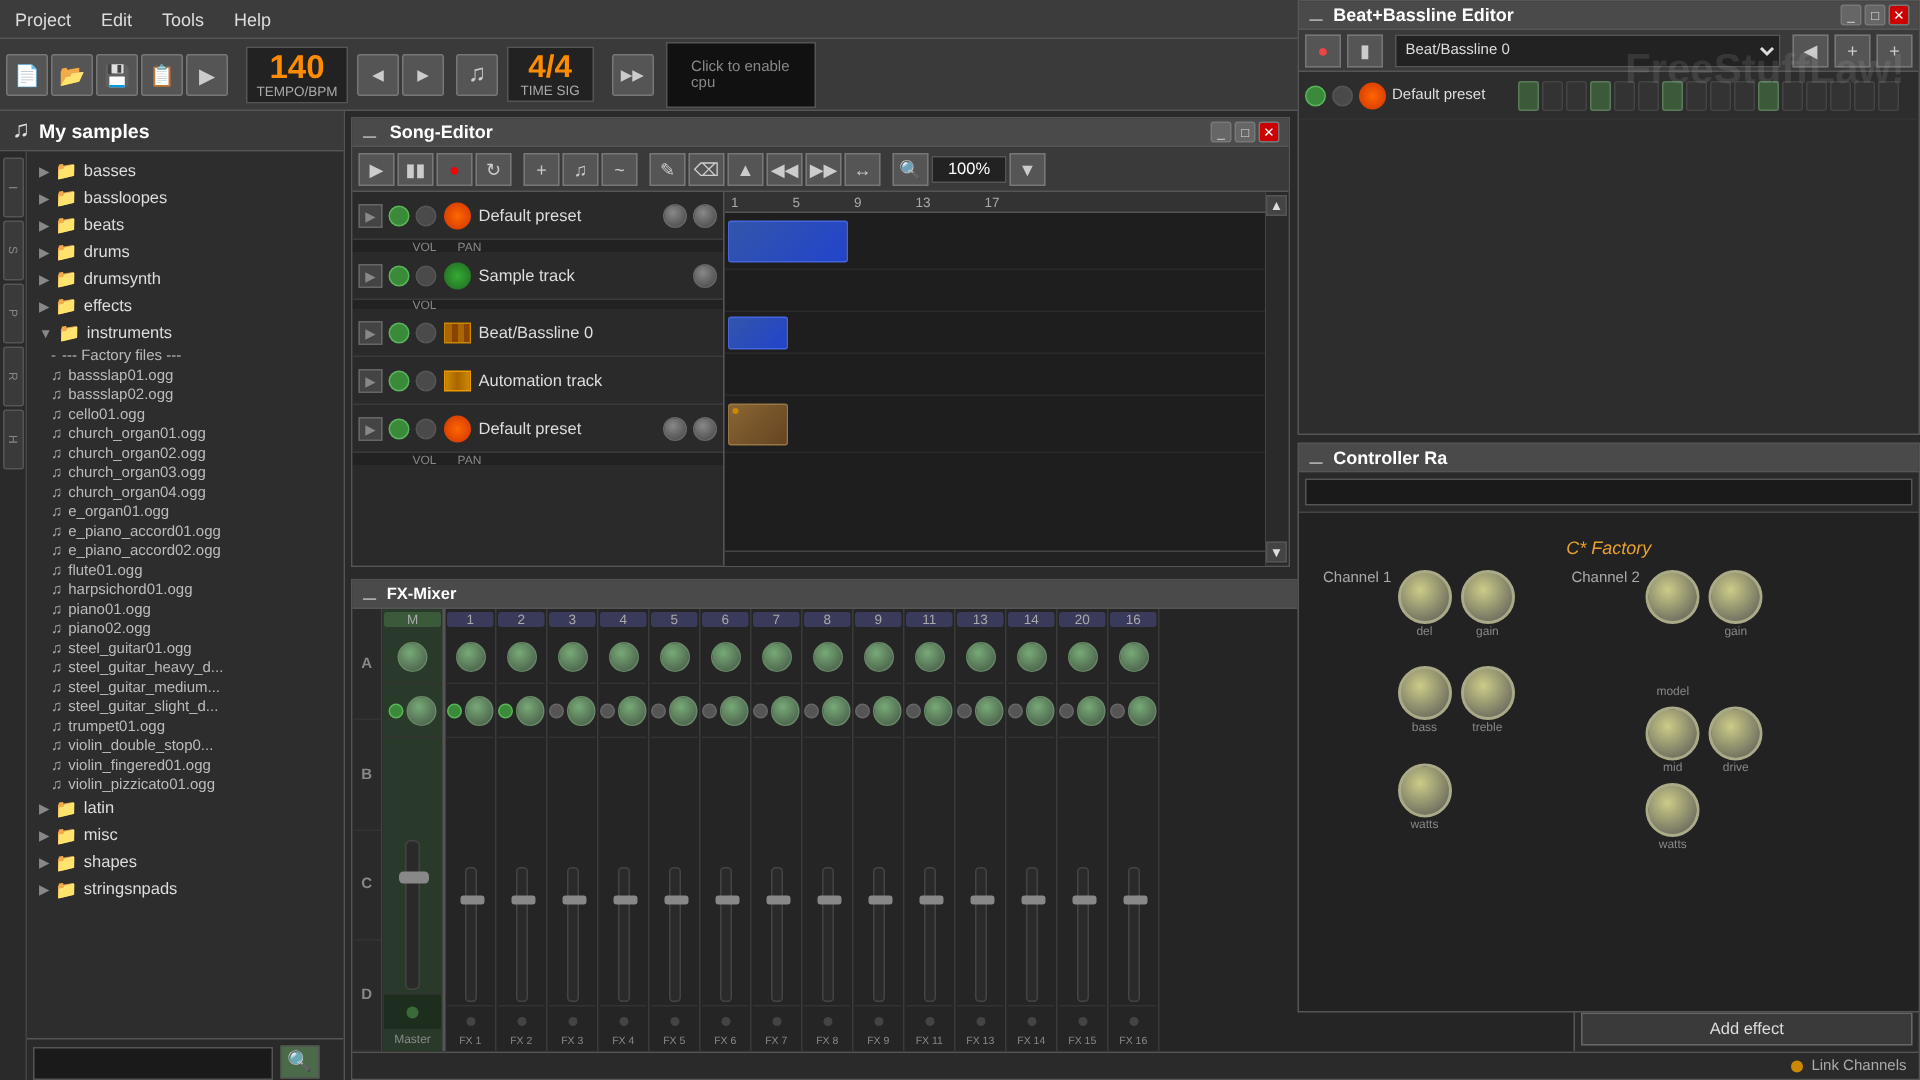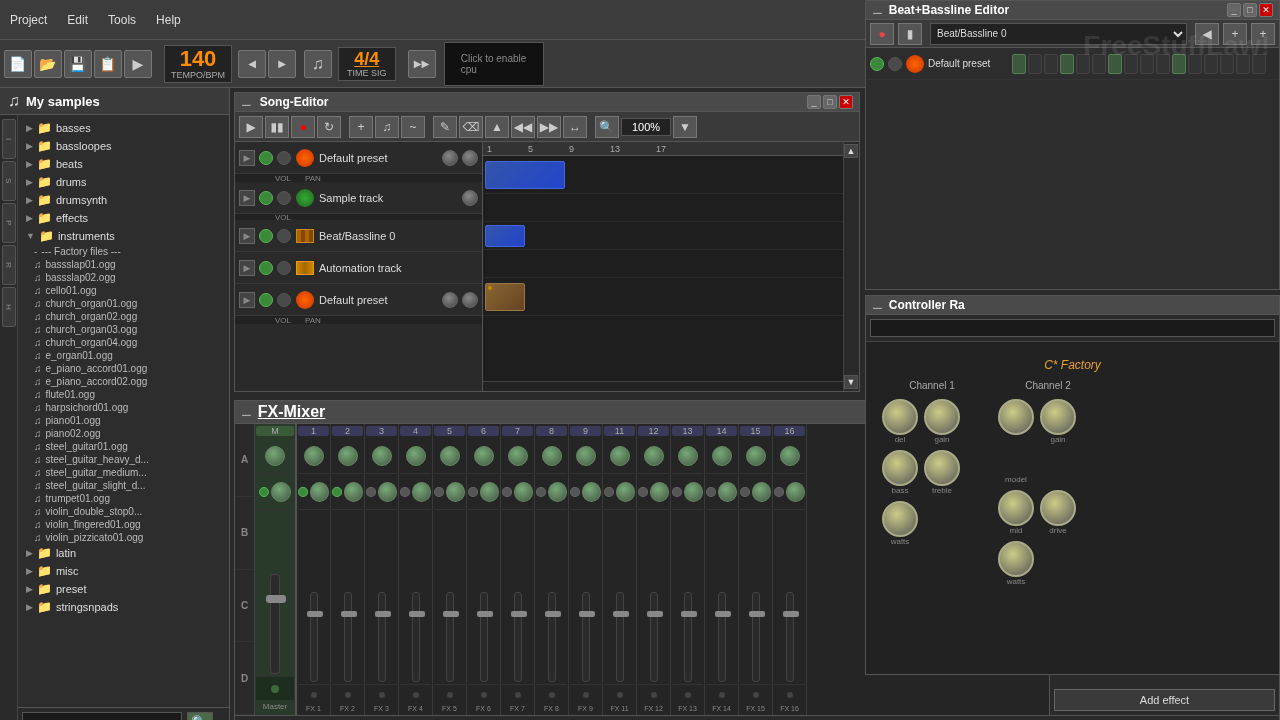--- a/index.html
+++ b/index.html
@@ -1,33 +1,33 @@
 <!DOCTYPE html>
 <html><head>
   <meta charset="utf-8">
   <style>
     * { margin: 0; padding: 0; box-sizing: border-box; }
     body { width: 1280px; height: 720px; background: #2a2a2a; font-family: 'Arial', sans-serif; font-size: 11px; color: #ddd; overflow: hidden; }
 
     
-    #menubar { background: #3c3c3c; height: 40px; display: flex; align-items: center; border-bottom: 1px solid #555; }
+    #menubar { background: #3c3c3c; height: 26px; display: flex; align-items: center; border-bottom: 1px solid #555; }
     #menubar span { padding: 2px 10px; color: #ddd; font-size: 12px; cursor: pointer; }
 
     
     #toolbar { background: #3a3a3a; height: 48px; display: flex; align-items: center; padding: 2px 4px; gap: 2px; border-bottom: 1px solid #555; }
     .tb-btn { width: 28px; height: 28px; background: #555; border: 1px solid #777; display: flex; align-items: center; justify-content: center; cursor: pointer; font-size: 14px; color: #ccc; border-radius: 2px; }
     .tb-sep { width: 4px; height: 32px; }
 
     
     .tempo-box { background: #222; border: 1px solid #555; padding: 2px 6px; display: flex; flex-direction: column; align-items: center; margin: 0 4px; }
     .tempo-val { font-size: 22px; font-weight: bold; color: #ff8c00; line-height: 1; }
     .tempo-lbl { font-size: 9px; color: #aaa; }
 
     .timesig-box { background: #222; border: 1px solid #555; padding: 2px 8px; display: flex; flex-direction: column; align-items: center; margin: 0 4px; }
-    .timesig-val { font-size: 18px; font-weight: bold; color: #ff8c00; line-height: 1; text-decoration: underline; }
+    .timesig-val { font-size: 21px; font-weight: bold; color: #ff8c00; line-height: 1; }
     .timesig-lbl { font-size: 9px; color: #aaa; }
 
     
     .cpu-box { background: #111; border: 1px solid #555; width: 100px; height: 44px; display: flex; align-items: center; justify-content: center; color: #888; font-size: 10px; cursor: pointer; }
 
     
     .watermark { position: absolute; top: 30px; right: 10px; font-size: 28px; color: rgba(180,180,180,0.15); font-weight: bold; pointer-events: none; z-index: 999; }
 
     
     #main { display: flex; height: calc(720px - 70px); }
@@ -79,21 +79,21 @@
     .track-icon .circle-green { background: radial-gradient(circle, #33aa33, #226622); }
     .track-name { flex: 1; font-size: 11px; color: #ddd; white-space: nowrap; overflow: hidden; text-overflow: ellipsis; }
     .knob-small { width: 16px; height: 16px; border-radius: 50%; background: radial-gradient(circle at 40% 35%, #888, #444); border: 1px solid #666; }
 
     #se-pattern-area { flex: 1; background: #1e1e1e; overflow-x: auto; position: relative; }
     .pattern-row { height: 32px; border-bottom: 1px solid #2a2a2a; display: flex; align-items: center; padding: 2px; gap: 2px; min-width: 560px; }
 
     
     #fx-mixer { background: #2d2d2d; border: 1px solid #555; margin: 4px; flex: 1; display: flex; flex-direction: column; }
     #fx-titlebar { background: #4a4a4a; padding: 2px 6px; display: flex; align-items: center; justify-content: space-between; border-bottom: 1px solid #555; }
-    #fx-titlebar .title { font-size: 16px; font-weight: bold; color: #fff; text-decoration: underline; }
+    #fx-titlebar .title { font-size: 11px; font-weight: bold; color: #fff; }
     #fx-content { display: flex; flex: 1; overflow: hidden; }
 
     
     #fx-channels { flex: 1; overflow-x: auto; background: #252525; display: flex; }
     .fx-strip { width: 34px; border-right: 1px solid #3a3a3a; display: flex; flex-direction: column; align-items: center; padding: 2px 1px; }
     .fx-strip.master { width: 42px; background: #2a3a2a; border-right: 2px solid #555; }
     .fx-num { font-size: 9px; color: #aaa; background: #3a3a5a; border-radius: 2px; padding: 0 3px; margin-bottom: 2px; width: 100%; text-align: center; }
     .fx-num.master { background: #3a5a3a; }
     .fx-knob { width: 20px; height: 20px; border-radius: 50%; background: radial-gradient(circle at 40% 35%, #7a7, #454); border: 1px solid #686; margin: 1px 0; }
     .fx-fader-container { flex: 1; display: flex; flex-direction: column; align-items: center; justify-content: flex-end; width: 100%; padding-bottom: 2px; }
@@ -117,21 +117,21 @@
     
     #controller { position: absolute; right: 0; top: 370px; width: 410px; background: #2d2d2d; border: 1px solid #555; display: flex; flex-direction: column; height: 355px; }
     #ctrl-titlebar { background: #4a4a4a; padding: 2px 6px; display: flex; align-items: center; border-bottom: 1px solid #555; }
     #ctrl-titlebar .title { font-size: 12px; font-weight: bold; color: #fff; }
     #ctrl-content { flex: 1; background: #222; padding: 8px; }
 
     
     #ampvts { padding: 8px; }
     .ampvts-title { font-size: 12px; color: #e8a030; font-style: italic; margin-bottom: 8px; text-align: center; }
     .ampvts-channels { display: flex; gap: 16px; }
-    .ampvts-channel { display: flex; flex-direction: column; gap: 4px; }
+    .ampvts-channel { display: flex; flex-direction: row; gap: 4px; }
     .ch-label { font-size: 10px; color: #aaa; text-align: center; margin-bottom: 4px; }
 
     
     ::-webkit-scrollbar { width: 8px; height: 8px; }
     ::-webkit-scrollbar-track { background: #222; }
     ::-webkit-scrollbar-thumb { background: #555; border-radius: 4px; }
 
     
     #left-inner { display: flex; height: 100%; }
     #left-vtabs { width: 18px; background: #2a2a2a; border-right: 1px solid #444; display: flex; flex-direction: column; align-items: center; padding: 4px 0; gap: 2px; }
@@ -342,21 +342,21 @@
             <span>latin</span>
           </div>
           <div class="tree-folder">
             <span style="font-size:9px; color:#888;">▶</span>
             <span class="folder-icon">📁</span>
             <span>misc</span>
           </div>
           <div class="tree-folder">
             <span style="font-size:9px; color:#888;">▶</span>
             <span class="folder-icon">📁</span>
-            <span>preset</span>
+            <span>shapes</span>
           </div>
           <div class="tree-folder">
             <span style="font-size:9px; color:#888;">▶</span>
             <span class="folder-icon">📁</span>
             <span>stringsnpads</span>
           </div>
         </div>
 
         <div id="search-bar">
           <input type="text" id="search-input" style="width: 160px; height: 22px; background: rgb(26, 26, 26); border: 1px solid rgb(85, 85, 85); color: rgb(221, 221, 221); padding: 2px 6px; font-size: 11px;" placeholder="">
@@ -745,39 +745,20 @@
                   <div style="position:relative; width:8px; height:90px; background:#2a2a2a; border:1px solid #444; border-radius:3px;">
                     <div style="position:absolute; top:18px; left:-4px; width:16px; height:6px; background:#888; border-radius:2px; cursor:pointer;"></div>
                   </div>
                 </div>
                 <div style="height:20px; display:flex; align-items:center; justify-content:center; border-top:1px solid #333; width:100%;">
                   <div style="width:6px;height:6px;border-radius:50%;background:#444;"></div>
                 </div>
                 <div style="font-size:7px; color:#888; text-align:center; width:100%; padding:1px 0; white-space:nowrap; overflow:hidden;">FX 11</div>
               </div>
             <div class="fx-strip">
-                <div class="fx-num">12</div>
-                <div style="height:36px; display:flex; align-items:center; justify-content:center; border-bottom:1px solid #333; width:100%;">
-                  <div class="fx-knob"></div>
-                </div>
-                <div style="height:36px; display:flex; align-items:center; justify-content:center; border-bottom:1px solid #333; width:100%;">
-                  <div style="width:10px;height:10px;border-radius:50%;background:#555;border:1px solid #666; margin-right:2px;"></div>
-                  <div class="fx-knob"></div>
-                </div>
-                <div class="fx-fader-container">
-                  <div style="position:relative; width:8px; height:90px; background:#2a2a2a; border:1px solid #444; border-radius:3px;">
-                    <div style="position:absolute; top:18px; left:-4px; width:16px; height:6px; background:#888; border-radius:2px; cursor:pointer;"></div>
-                  </div>
-                </div>
-                <div style="height:20px; display:flex; align-items:center; justify-content:center; border-top:1px solid #333; width:100%;">
-                  <div style="width:6px;height:6px;border-radius:50%;background:#444;"></div>
-                </div>
-                <div style="font-size:7px; color:#888; text-align:center; width:100%; padding:1px 0; white-space:nowrap; overflow:hidden;">FX 12</div>
-              </div>
-            <div class="fx-strip">
                 <div class="fx-num">13</div>
                 <div style="height:36px; display:flex; align-items:center; justify-content:center; border-bottom:1px solid #333; width:100%;">
                   <div class="fx-knob"></div>
                 </div>
                 <div style="height:36px; display:flex; align-items:center; justify-content:center; border-bottom:1px solid #333; width:100%;">
                   <div style="width:10px;height:10px;border-radius:50%;background:#555;border:1px solid #666; margin-right:2px;"></div>
                   <div class="fx-knob"></div>
                 </div>
                 <div class="fx-fader-container">
                   <div style="position:relative; width:8px; height:90px; background:#2a2a2a; border:1px solid #444; border-radius:3px;">
@@ -802,21 +783,21 @@
                   <div style="position:relative; width:8px; height:90px; background:#2a2a2a; border:1px solid #444; border-radius:3px;">
                     <div style="position:absolute; top:18px; left:-4px; width:16px; height:6px; background:#888; border-radius:2px; cursor:pointer;"></div>
                   </div>
                 </div>
                 <div style="height:20px; display:flex; align-items:center; justify-content:center; border-top:1px solid #333; width:100%;">
                   <div style="width:6px;height:6px;border-radius:50%;background:#444;"></div>
                 </div>
                 <div style="font-size:7px; color:#888; text-align:center; width:100%; padding:1px 0; white-space:nowrap; overflow:hidden;">FX 14</div>
               </div>
             <div class="fx-strip">
-                <div class="fx-num">15</div>
+                <div class="fx-num">20</div>
                 <div style="height:36px; display:flex; align-items:center; justify-content:center; border-bottom:1px solid #333; width:100%;">
                   <div class="fx-knob"></div>
                 </div>
                 <div style="height:36px; display:flex; align-items:center; justify-content:center; border-bottom:1px solid #333; width:100%;">
                   <div style="width:10px;height:10px;border-radius:50%;background:#555;border:1px solid #666; margin-right:2px;"></div>
                   <div class="fx-knob"></div>
                 </div>
                 <div class="fx-fader-container">
                   <div style="position:relative; width:8px; height:90px; background:#2a2a2a; border:1px solid #444; border-radius:3px;">
                     <div style="position:absolute; top:18px; left:-4px; width:16px; height:6px; background:#888; border-radius:2px; cursor:pointer;"></div>

